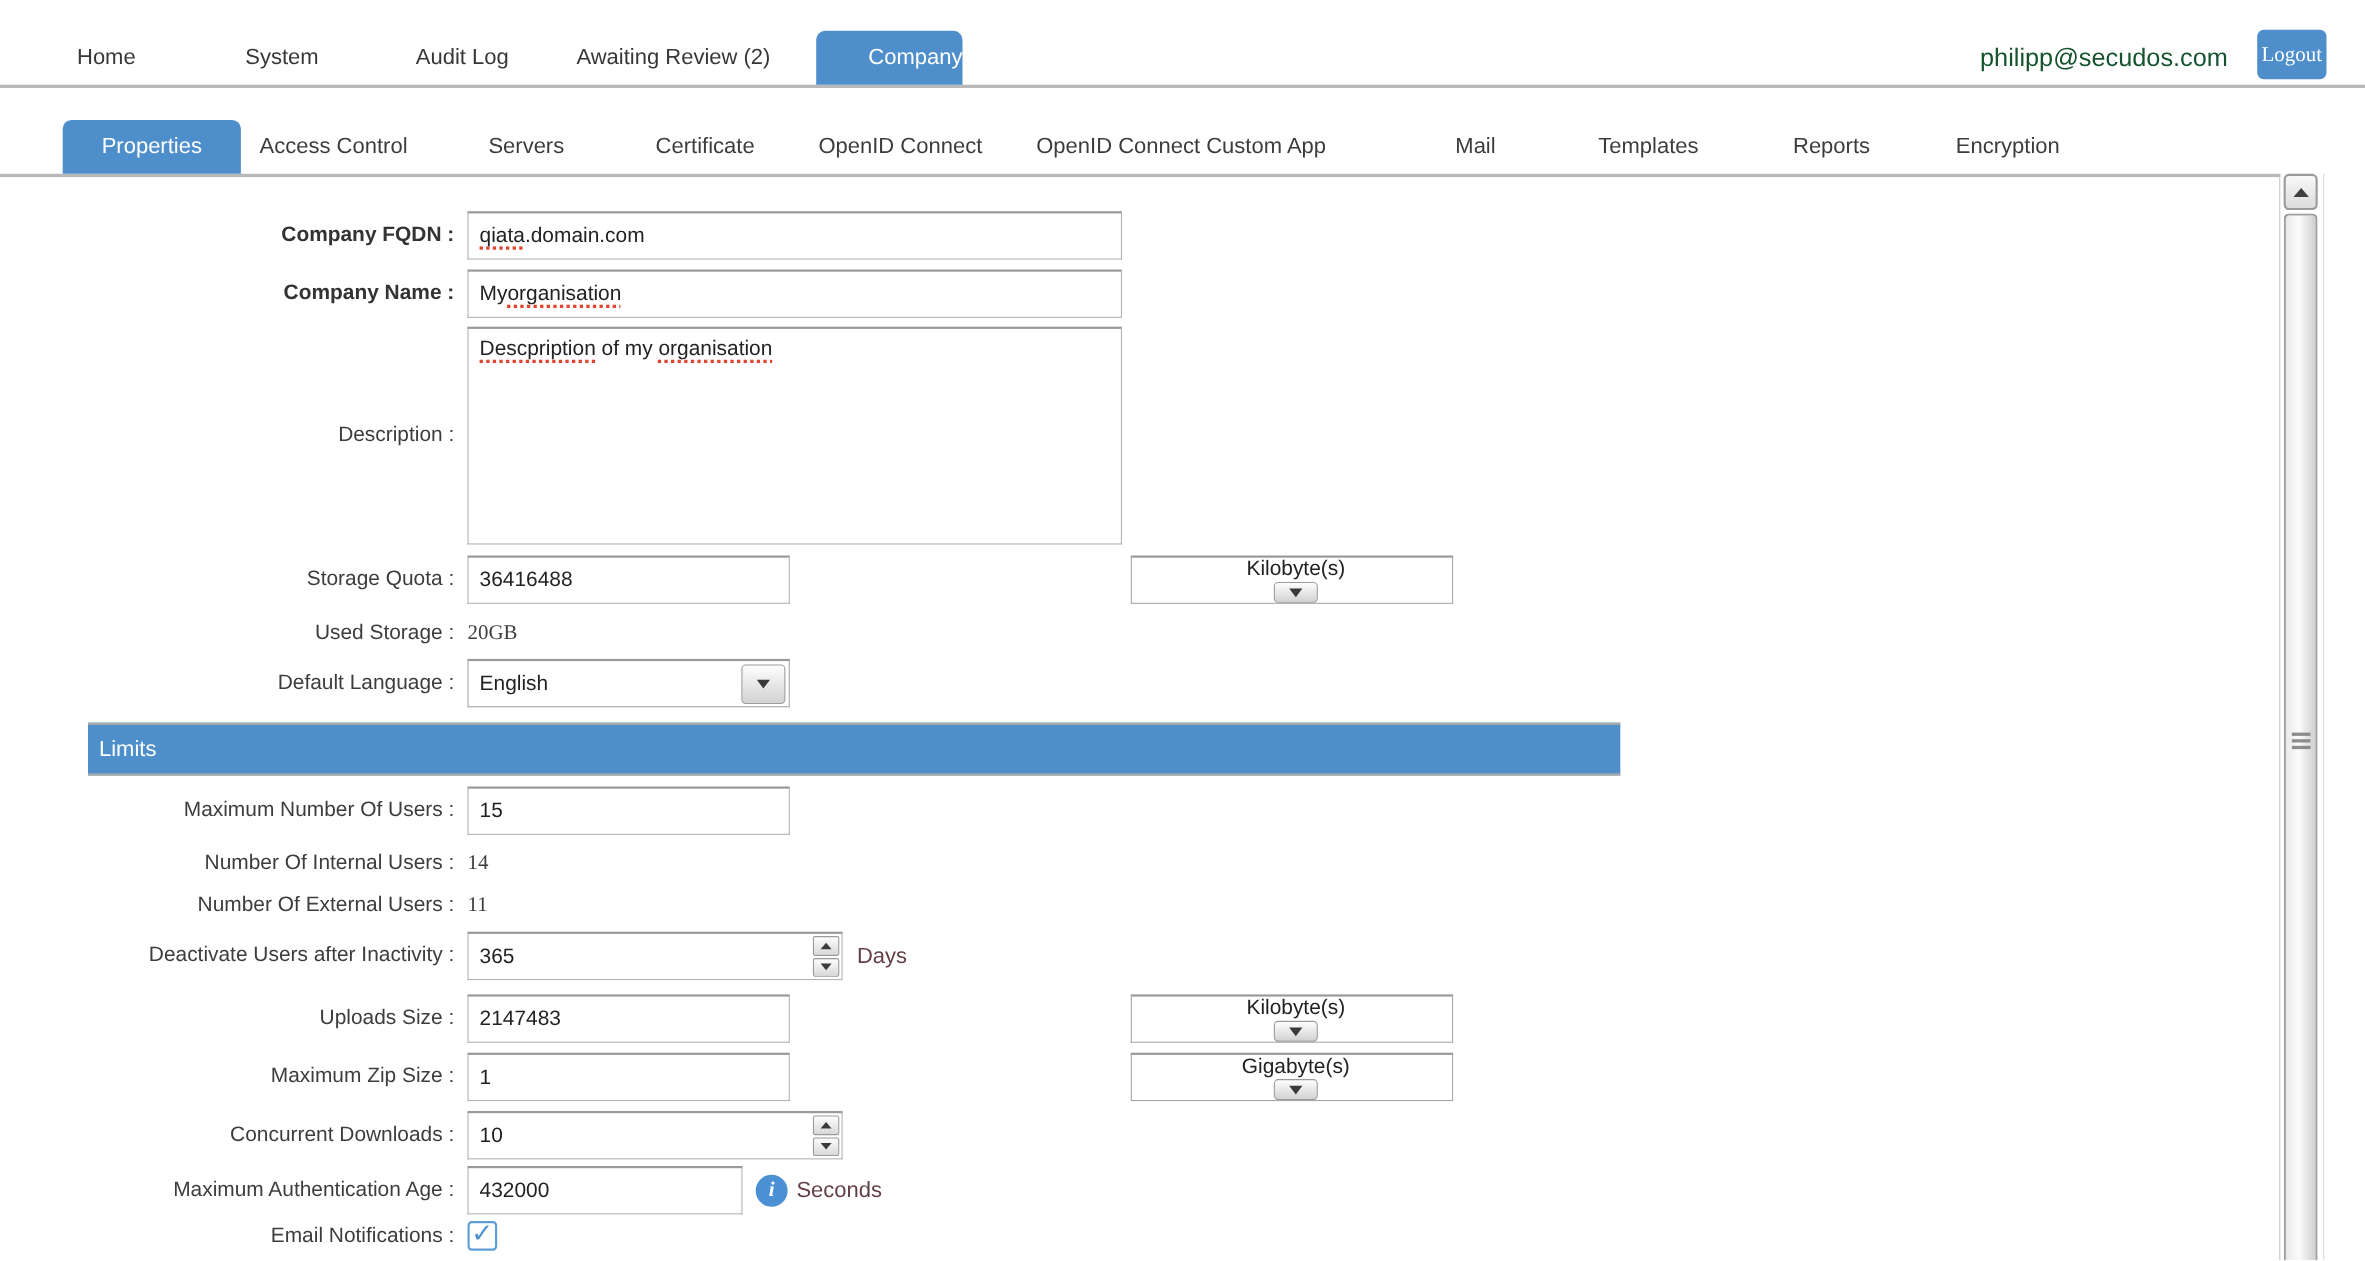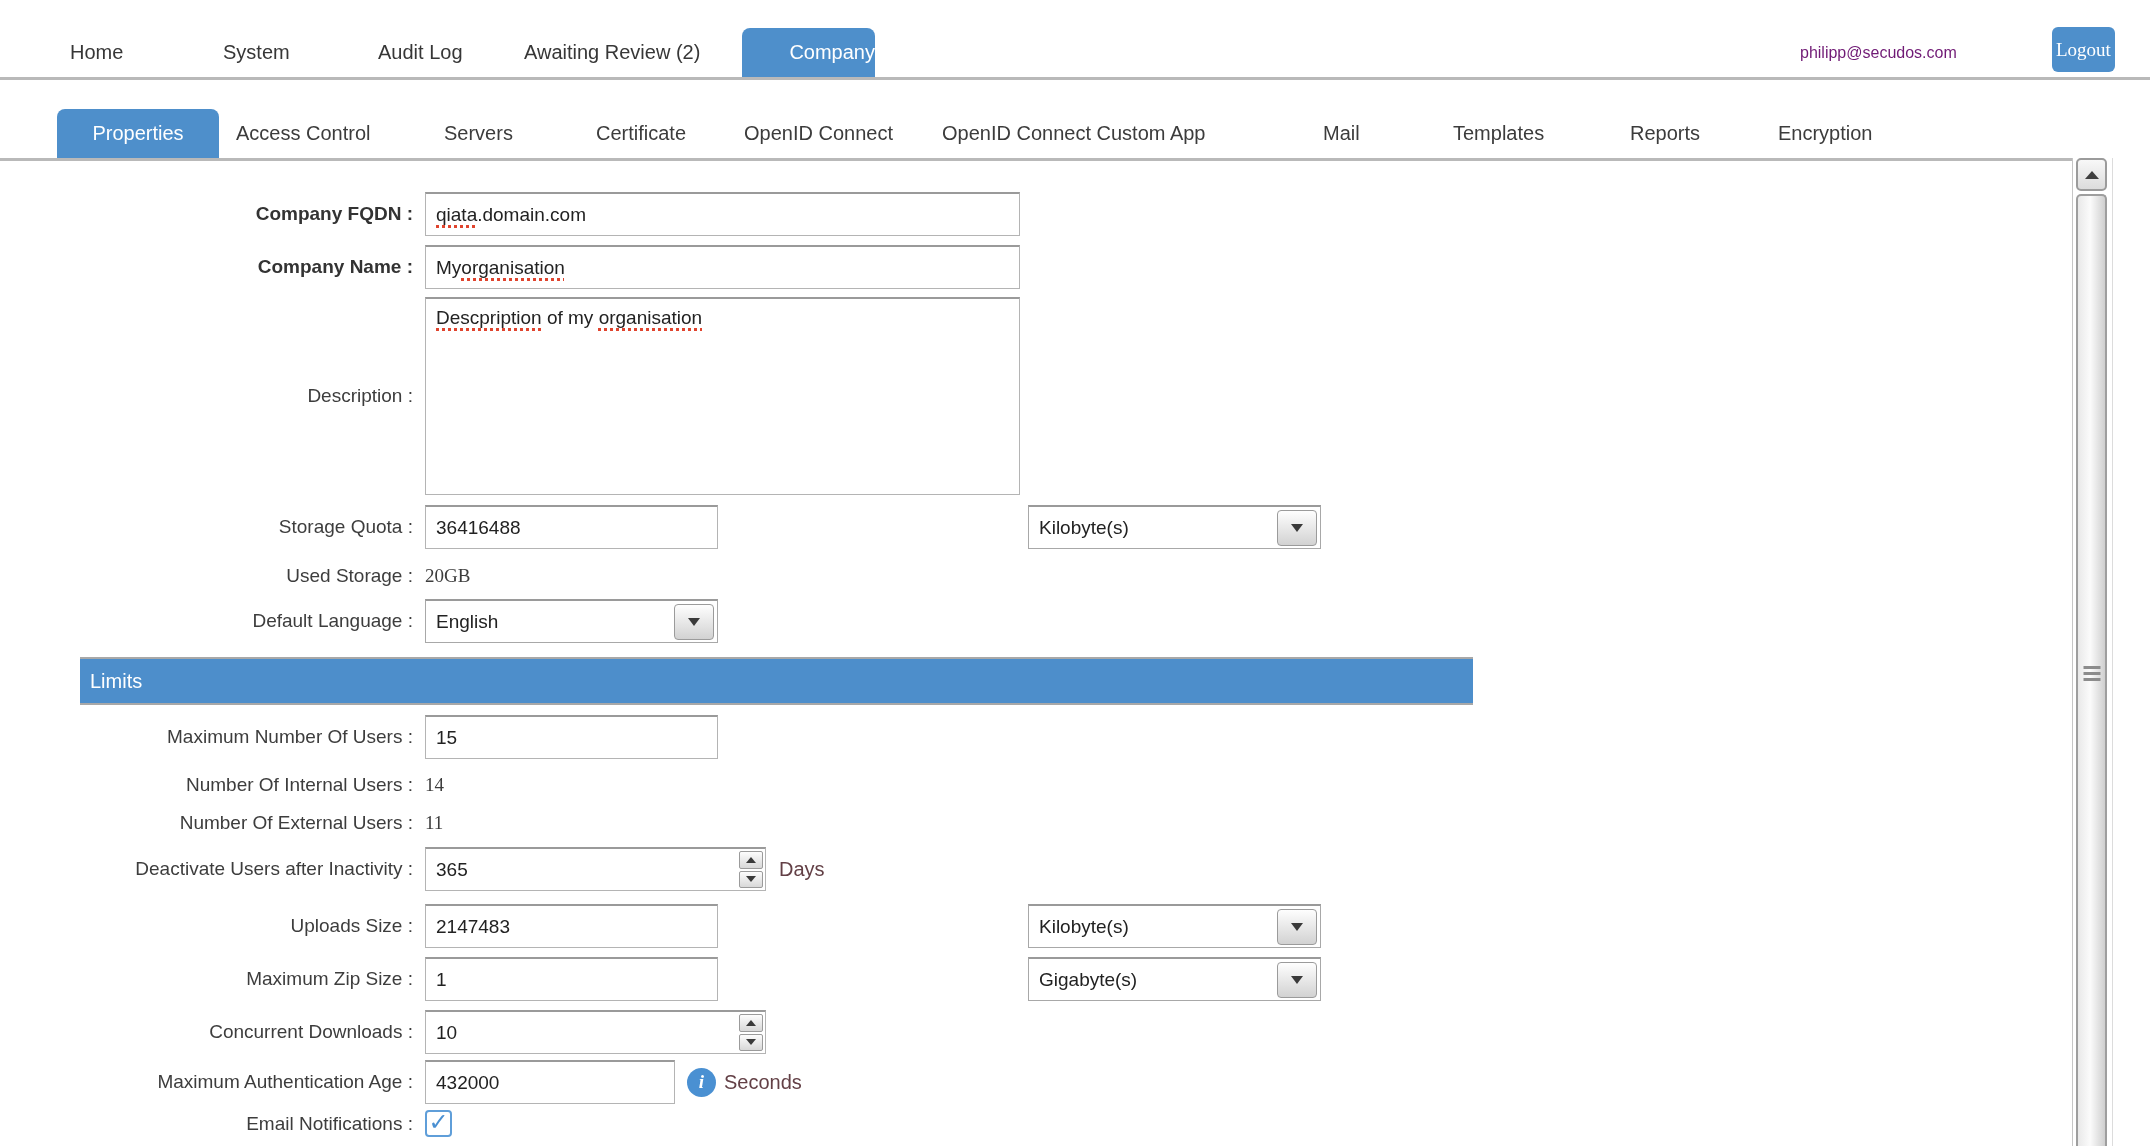--- a/index.html
+++ b/index.html
@@ -12,21 +12,21 @@
 
   
   .topnav { position:absolute; left:0; top:0; width:2150px; height:80px;
             border-bottom:3px solid #b9b9b9; background:#fff; }
   .nav-item { position:absolute; top:28px; height:49px; line-height:49px;
               font-size:20px; color:#373737; cursor:pointer; white-space:nowrap; }
   .nav-tab-active { position:absolute; top:28px; height:49px; line-height:49px;
               background:#4e8fcb; color:#fff; text-align:right; font-size:20px;
               border-radius:8px 8px 0 0; cursor:pointer; }
   .user-email { position:absolute; top:28px; height:49px; line-height:49px;
-              left:1800px; font-size:16px; color:#701a75; }
+              left:1800px; font-size:23px; color:#14532d; }
   .logout-btn { position:absolute; left:2052px; top:27px; height:45px; line-height:45px;
               padding:0 4px; background:#4e8fcb; color:#fff; font-size:19px;
               border:none; border-radius:6px; cursor:pointer;
               font-family:Liberation Serif, serif; }
 
   
   .subtabs { position:absolute; left:0; top:95px; width:2073px; height:66px;
              border-bottom:3px solid #b9b9b9; background:#fff; }
   .subtab { position:absolute; top:14px; height:49px; line-height:49px;
             font-size:20px; color:#3c3c3c; cursor:pointer; white-space:nowrap; }
@@ -57,21 +57,21 @@
            border-top:2px solid #9a9a9a; display:flex; align-items:center;
            justify-content:space-between; padding:0 3px 0 10px; cursor:pointer; }
   .combo-txt { font-size:19px; color:#222; }
   .combo-btn { width:40px; height:36px; border:1px solid #9b9b9b; border-radius:4px;
            background:linear-gradient(#fefefe,#d2d2d2); display:flex;
            align-items:center; justify-content:center; cursor:pointer; }
   .tri-down { width:0; height:0; border-left:6px solid transparent;
            border-right:6px solid transparent; border-top:8px solid #3a3a3a; }
   .tri-up { width:0; height:0; border-left:6px solid transparent;
            border-right:6px solid transparent; border-bottom:8px solid #3a3a3a; }
-  .unit-combo { margin-left:310px; }
+  .unit-combo { margin-left:310px;flex-direction:column; }
 
   
   .spinbox { width:341px; height:44px; background:#fff; border:1px solid #b4b4b4;
            border-top:2px solid #9a9a9a; display:flex; }
   .spin-input { flex:1; border:none; outline:none; padding:0 10px; font-size:19px;
            color:#222; font-family:inherit; min-width:0; background:transparent; }
   .spin-btns { width:28px; display:flex; flex-direction:column; padding:2px; gap:2px; }
   .spin-btn { flex:1; border:1px solid #9b9b9b; border-radius:2px;
            background:linear-gradient(#fdfdfd,#d8d8d8); display:flex;
            align-items:center; justify-content:center; cursor:pointer; }

